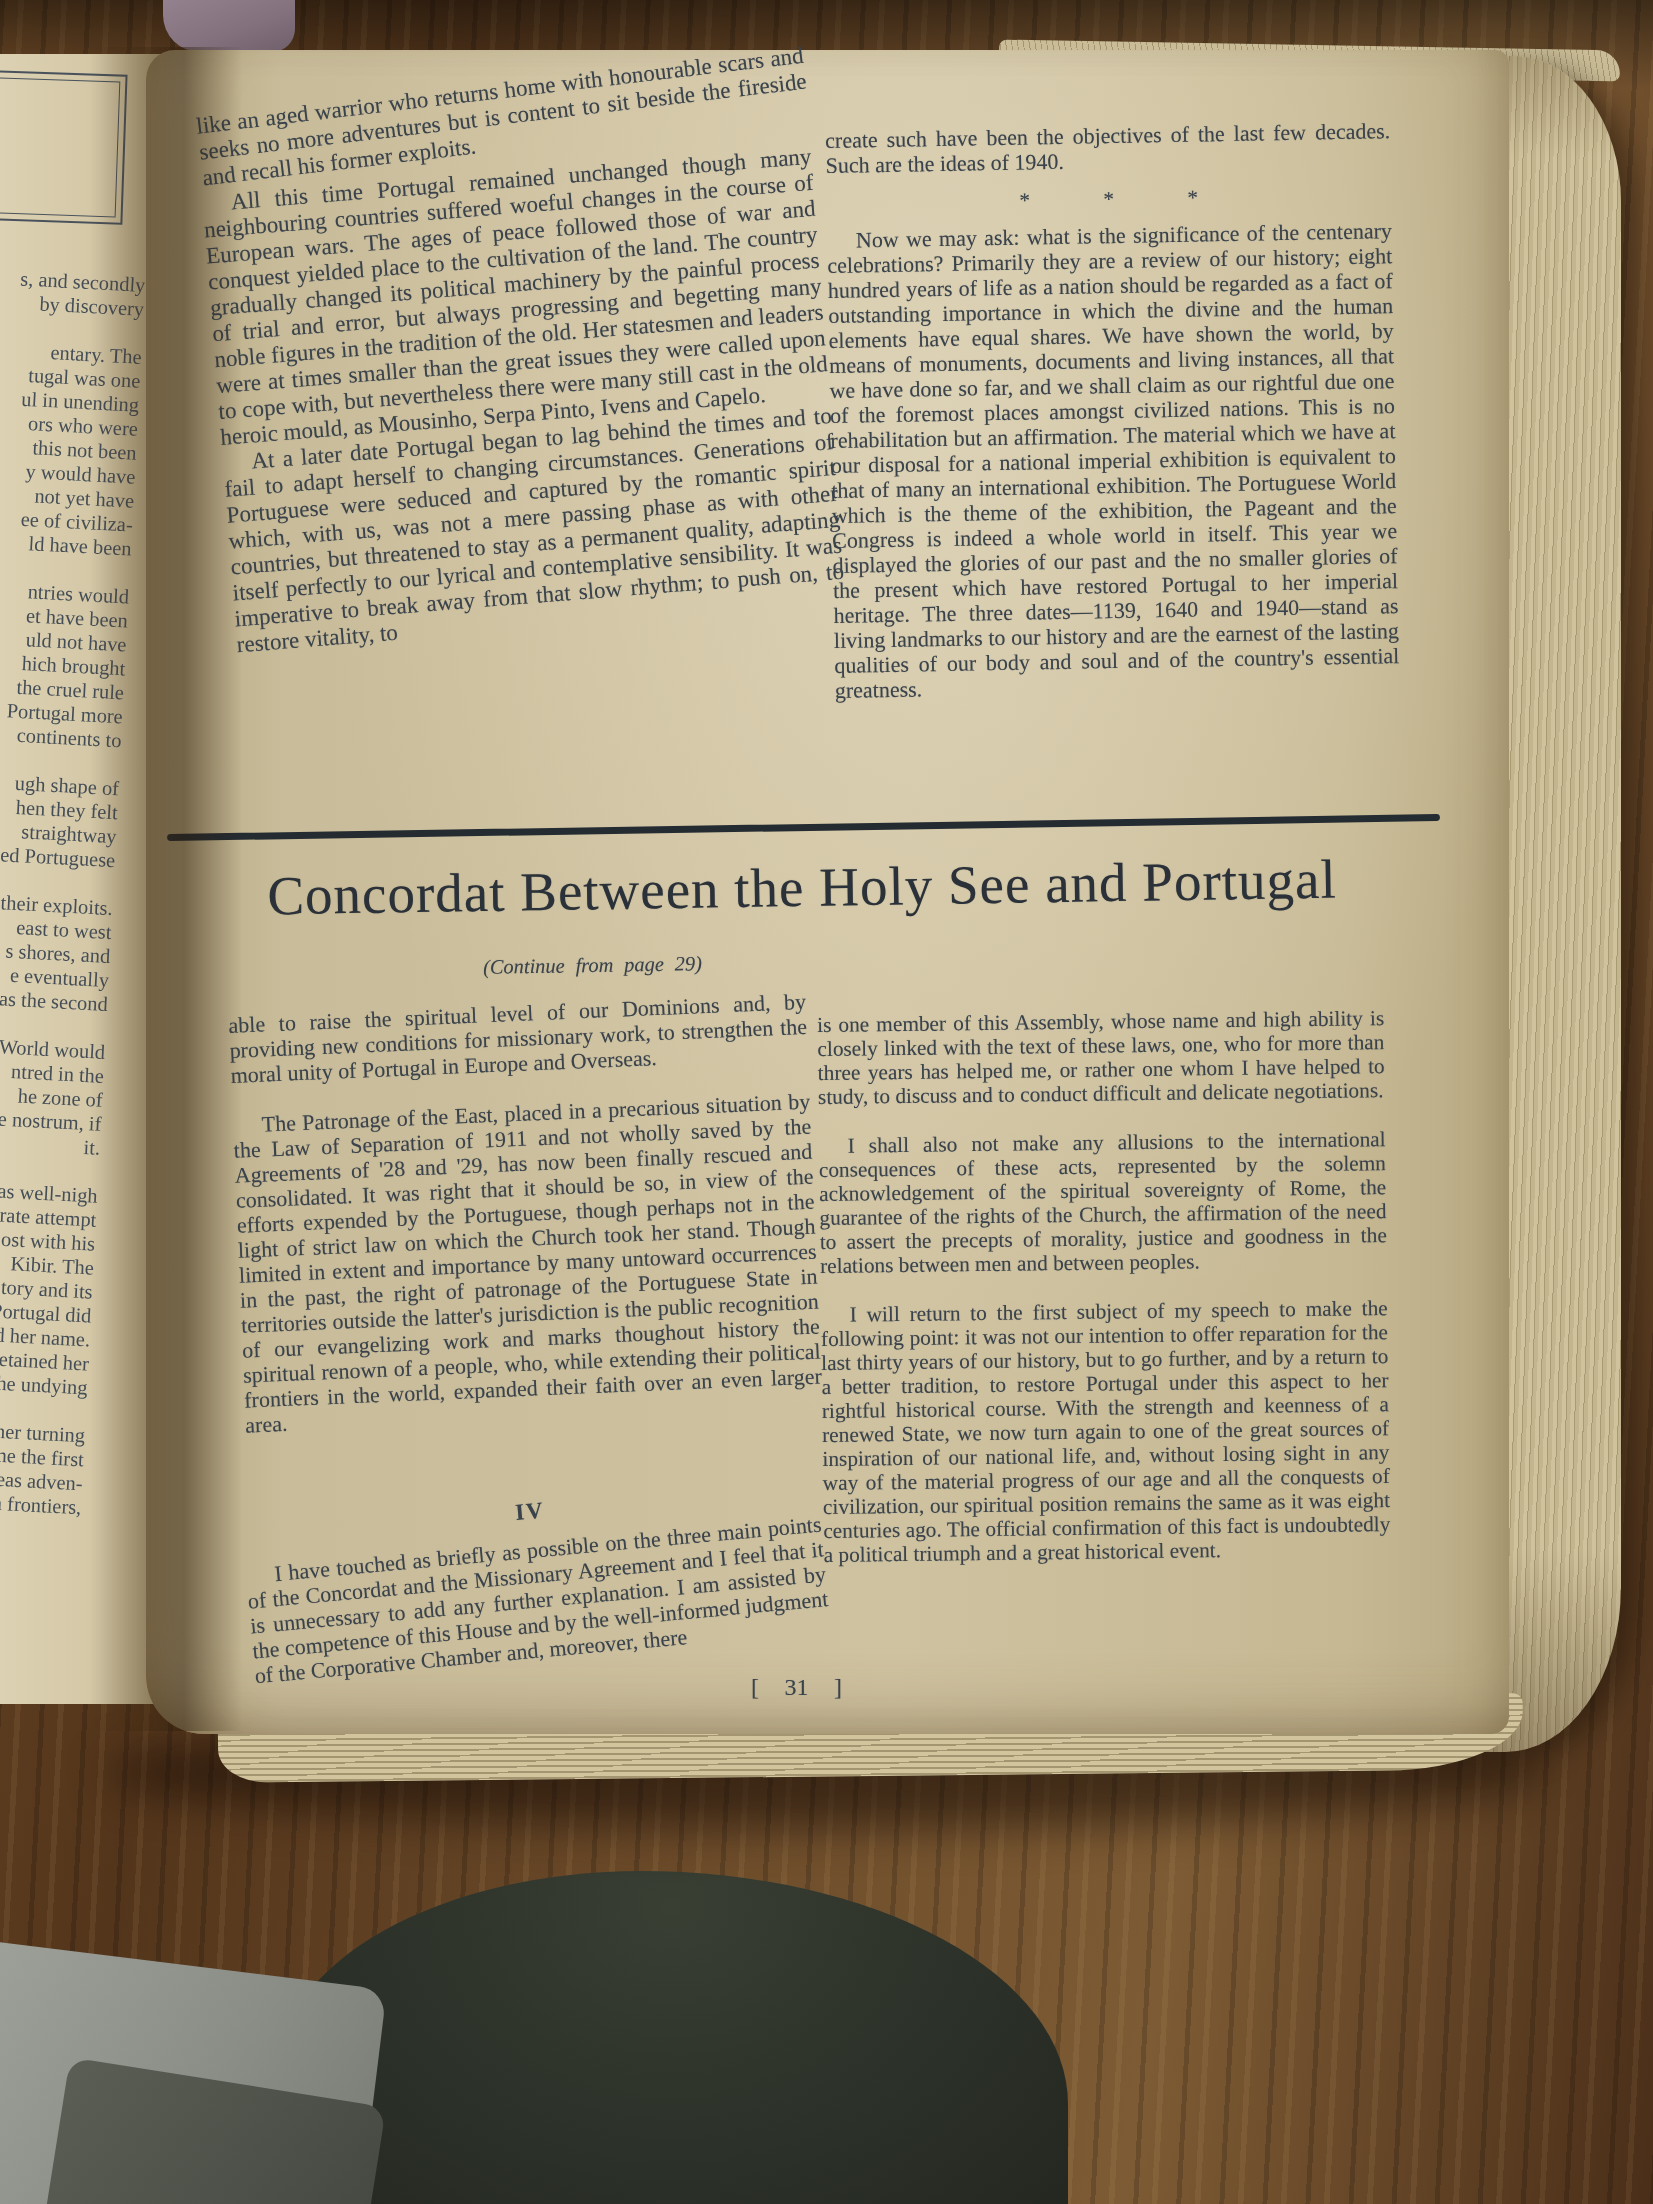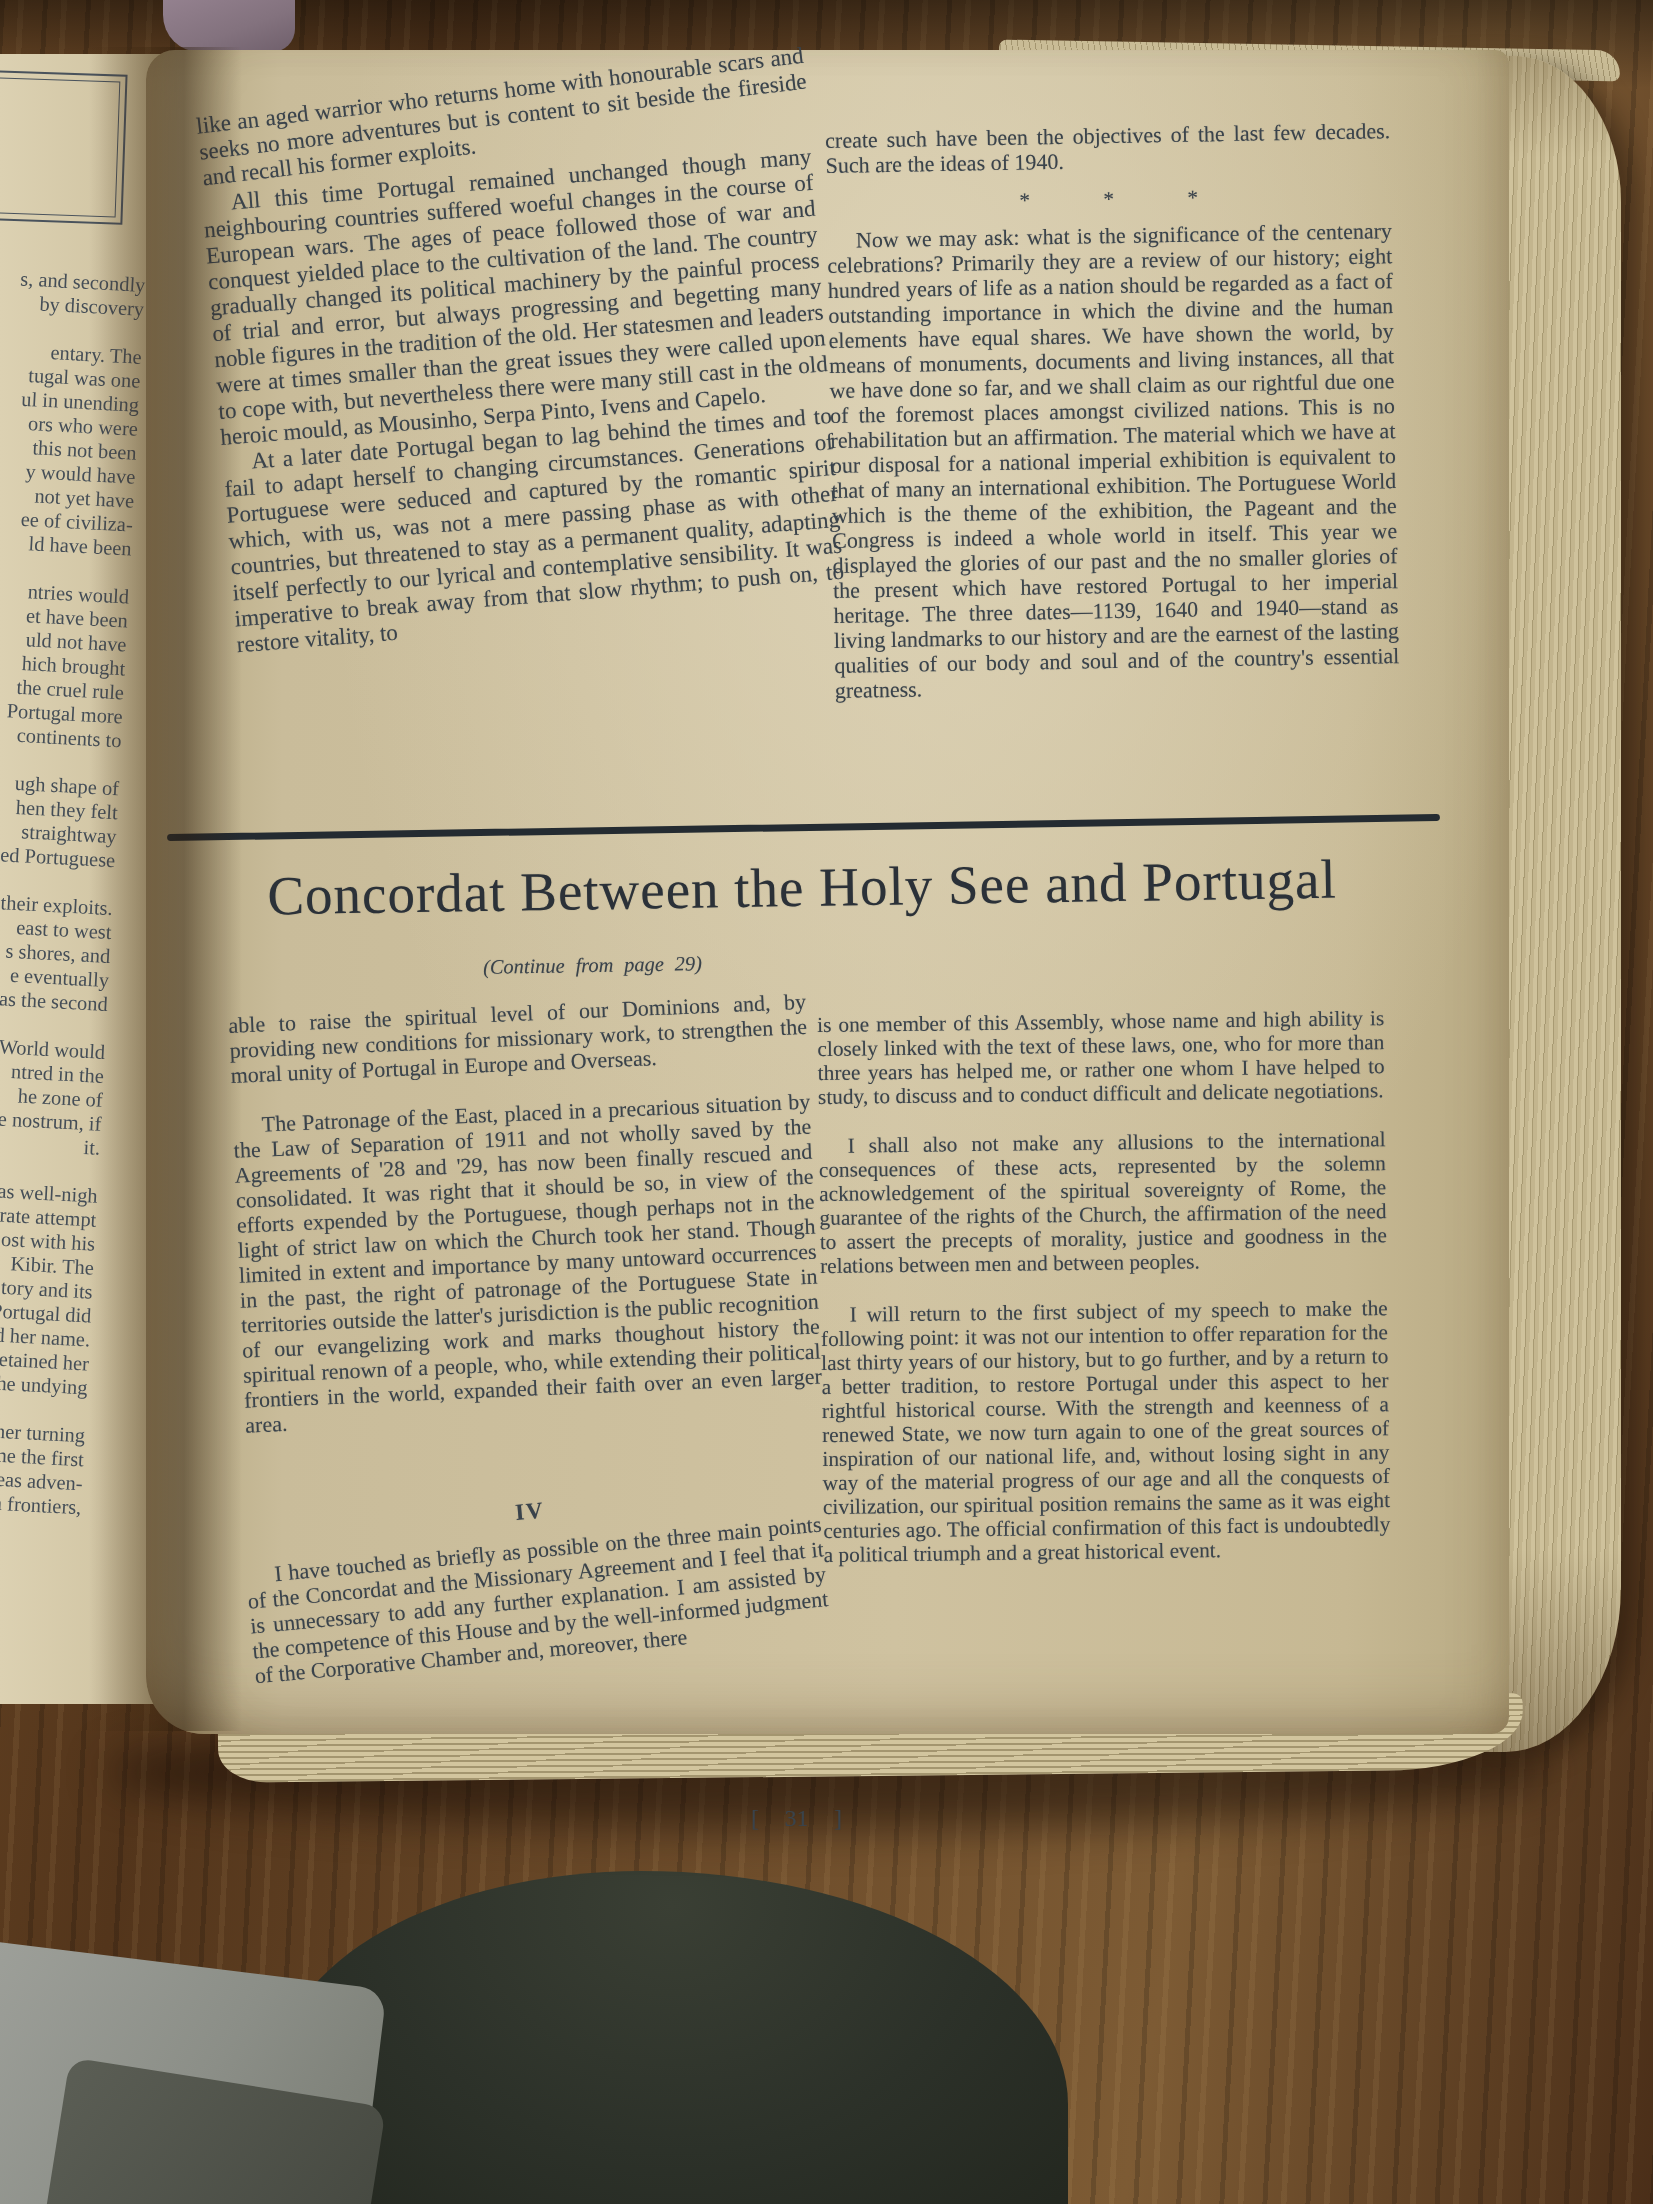--- a/index.html
+++ b/index.html
@@ -90,21 +90,21 @@
     font-size:20.4px;font-style:italic;transform:rotate(-1deg);word-spacing:5.8px;}
   .col-bl-a{left:82px;top:963px;width:578px;font-size:22px;line-height:25px;
     transform:rotate(-2.4deg);transform-origin:0 0;}
   .col-bl-b{left:95px;top:1475px;width:578px;font-size:22px;line-height:25px;
     transform:rotate(-5.2deg);transform-origin:0 0;}
   .col-bl-a p, .col-bl-b p{margin-bottom:25px;}
   .sec-head{text-align:center;font-weight:bold;font-size:23px;margin-bottom:13.6px !important;letter-spacing:1.9px;}
   .col-br{left:671px;top:963px;width:567px;font-size:21.3px;line-height:24px;
     transform:rotate(-0.7deg);transform-origin:0 0;}
   .col-br p{margin-bottom:25px;}
-  .pagenum{position:absolute;left:505px;top:1755px;width:291px;text-align:center;
+  .pagenum{position:absolute;left:505px;top:1624px;width:291px;text-align:center;
     font-size:24px;word-spacing:19.4px;color:#3a434b;}
 </style>
 </head>
 <body>
 
 <div class="scene">
 
   <div class="cloth"></div>
   <div class="floor-dark"></div>
   <div class="gray-patch"></div>

